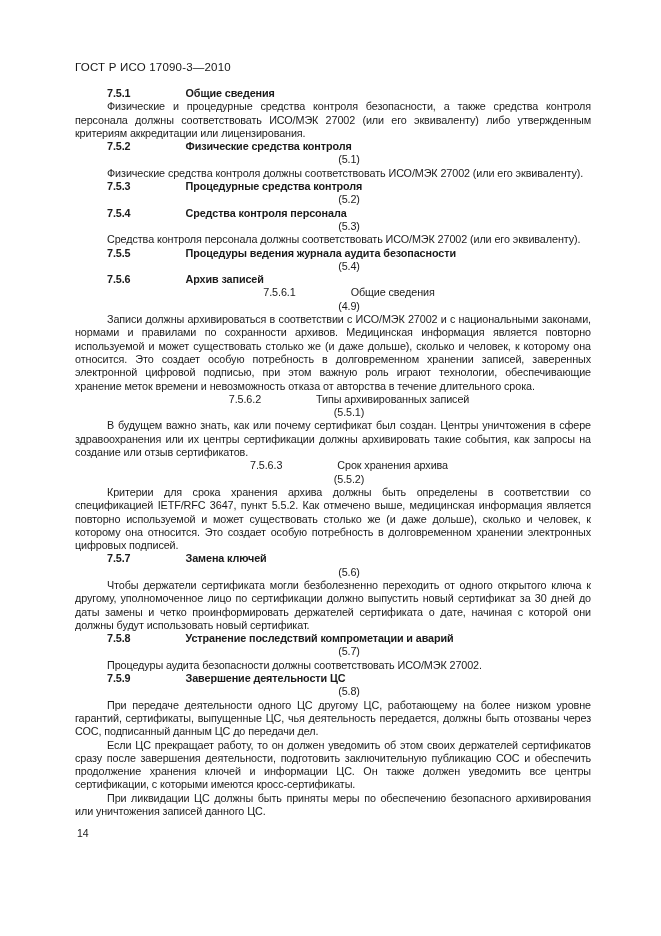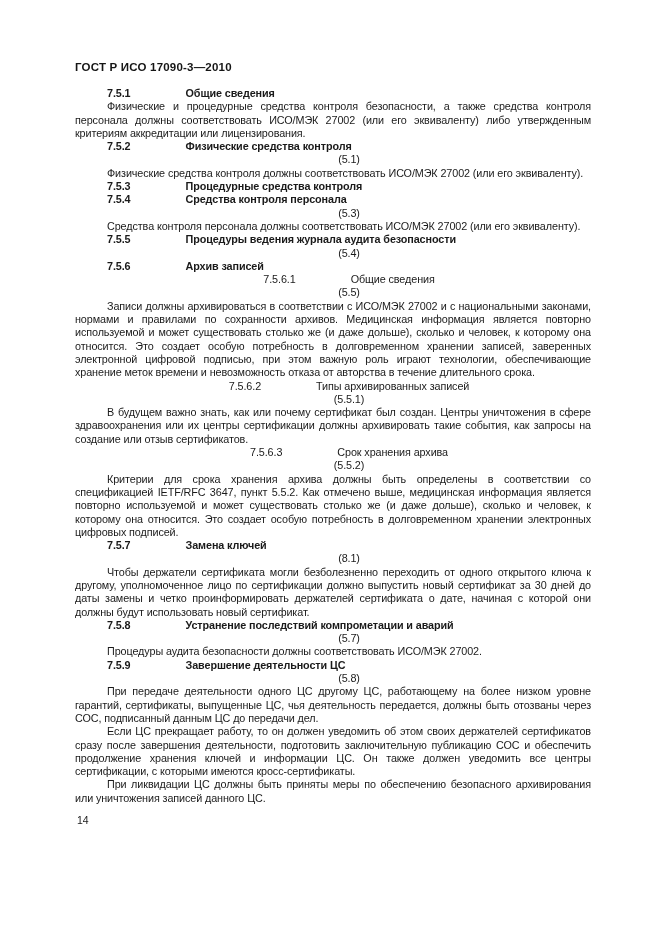--- a/index.html
+++ b/index.html
@@ -13,21 +13,21 @@
     height: 936px;
     background: #ffffff;
     color: #1a1a1a;
     font-family: "Liberation Sans", sans-serif;
     box-sizing: border-box;
     padding: 60px 70px 0 75px;
     overflow: hidden;
   }
   .doc-header {
     font-size: 11.5px;
-    font-weight: bold;
+    font-weight: normal;
     line-height: 14px;
     letter-spacing: 0.2px;
     margin-bottom: 13px;
     color: #151515;
   }
   .content {
     font-size: 10.8px;
     line-height: 13.3px;
     letter-spacing: -0.1px;
   }
@@ -65,37 +65,38 @@
 <div class="page">
   <div class="doc-header">ГОСТ Р ИСО 17090-3—2010</div>
 
   <div class="content">
       <div class="para h3"><span class="num">7.5.1</span><span class="title">Общие сведения</span></div>
       <div class="para body">Физические и процедурные средства контроля безопасности, а также средства контроля персонала должны соответствовать ИСО/МЭК 27002 (или его эквиваленту) либо утвержденным критериям аккредитации или лицензирования.</div>
       <div class="para h3"><span class="num">7.5.2</span><span class="title">Физические средства контроля</span></div>
       <div class="para ref">(5.1)</div>
       <div class="para body">Физические средства контроля должны соответствовать ИСО/МЭК 27002 (или его эквиваленту).</div>
       <div class="para h3"><span class="num">7.5.3</span><span class="title">Процедурные средства контроля</span></div>
+      <div class="para ref">(5.2)</div>
       <div class="para h3"><span class="num">7.5.4</span><span class="title">Средства контроля персонала</span></div>
       <div class="para ref">(5.3)</div>
       <div class="para body">Средства контроля персонала должны соответствовать ИСО/МЭК 27002 (или его эквиваленту).</div>
       <div class="para h3"><span class="num">7.5.5</span><span class="title">Процедуры ведения журнала аудита безопасности</span></div>
       <div class="para ref">(5.4)</div>
       <div class="para h3"><span class="num">7.5.6</span><span class="title">Архив записей</span></div>
       <div class="para h4"><span class="num">7.5.6.1</span><span class="title">Общие сведения</span></div>
-      <div class="para ref">(5.5)</div>
+      <div class="para ref">(4.9)</div>
       <div class="para body">Записи должны архивироваться в соответствии с ИСО/МЭК 27002 и с национальными законами, нормами и правилами по сохранности архивов. Медицинская информация является повторно используемой и может существовать столько же (и даже дольше), сколько и человек, к которому она относится. Это создает особую потребность в долговременном хранении записей, заверенных электронной цифровой подписью, при этом важную роль играют технологии, обеспечивающие хранение меток времени и невозможность отказа от авторства в течение длительного срока.</div>
       <div class="para h4"><span class="num">7.5.6.2</span><span class="title">Типы архивированных записей</span></div>
       <div class="para ref">(5.5.1)</div>
       <div class="para body">В будущем важно знать, как или почему сертификат был создан. Центры уничтожения в сфере здравоохранения или их центры сертификации должны архивировать такие события, как запросы на создание или отзыв сертификатов.</div>
       <div class="para h4"><span class="num">7.5.6.3</span><span class="title">Срок хранения архива</span></div>
       <div class="para ref">(5.5.2)</div>
       <div class="para body">Критерии для срока хранения архива должны быть определены в соответствии со спецификацией IETF/RFC 3647, пункт 5.5.2. Как отмечено выше, медицинская информация является повторно используемой и может существовать столько же (и даже дольше), сколько и человек, к которому она относится. Это создает особую потребность в долговременном хранении электронных цифровых подписей.</div>
       <div class="para h3"><span class="num">7.5.7</span><span class="title">Замена ключей</span></div>
-      <div class="para ref">(8.1)</div>
+      <div class="para ref">(5.6)</div>
       <div class="para body">Чтобы держатели сертификата могли безболезненно переходить от одного открытого ключа к другому, уполномоченное лицо по сертификации должно выпустить новый сертификат за 30 дней до даты замены и четко проинформировать держателей сертификата о дате, начиная с которой они должны будут использовать новый сертификат.</div>
       <div class="para h3"><span class="num">7.5.8</span><span class="title">Устранение последствий компрометации и аварий</span></div>
       <div class="para ref">(5.7)</div>
       <div class="para body">Процедуры аудита безопасности должны соответствовать ИСО/МЭК 27002.</div>
       <div class="para h3"><span class="num">7.5.9</span><span class="title">Завершение деятельности ЦС</span></div>
       <div class="para ref">(5.8)</div>
       <div class="para body">При передаче деятельности одного ЦС другому ЦС, работающему на более низком уровне гарантий, сертификаты, выпущенные ЦС, чья деятельность передается, должны быть отозваны через СОС, подписанный данным ЦС до передачи дел.</div>
       <div class="para body">Если ЦС прекращает работу, то он должен уведомить об этом своих держателей сертификатов сразу после завершения деятельности, подготовить заключительную публикацию СОС и обеспечить продолжение хранения ключей и информации ЦС. Он также должен уведомить все центры сертификации, с которыми имеются кросс-сертификаты.</div>
       <div class="para body">При ликвидации ЦС должны быть приняты меры по обеспечению безопасного архивирования или уничтожения записей данного ЦС.</div>
     </div>

